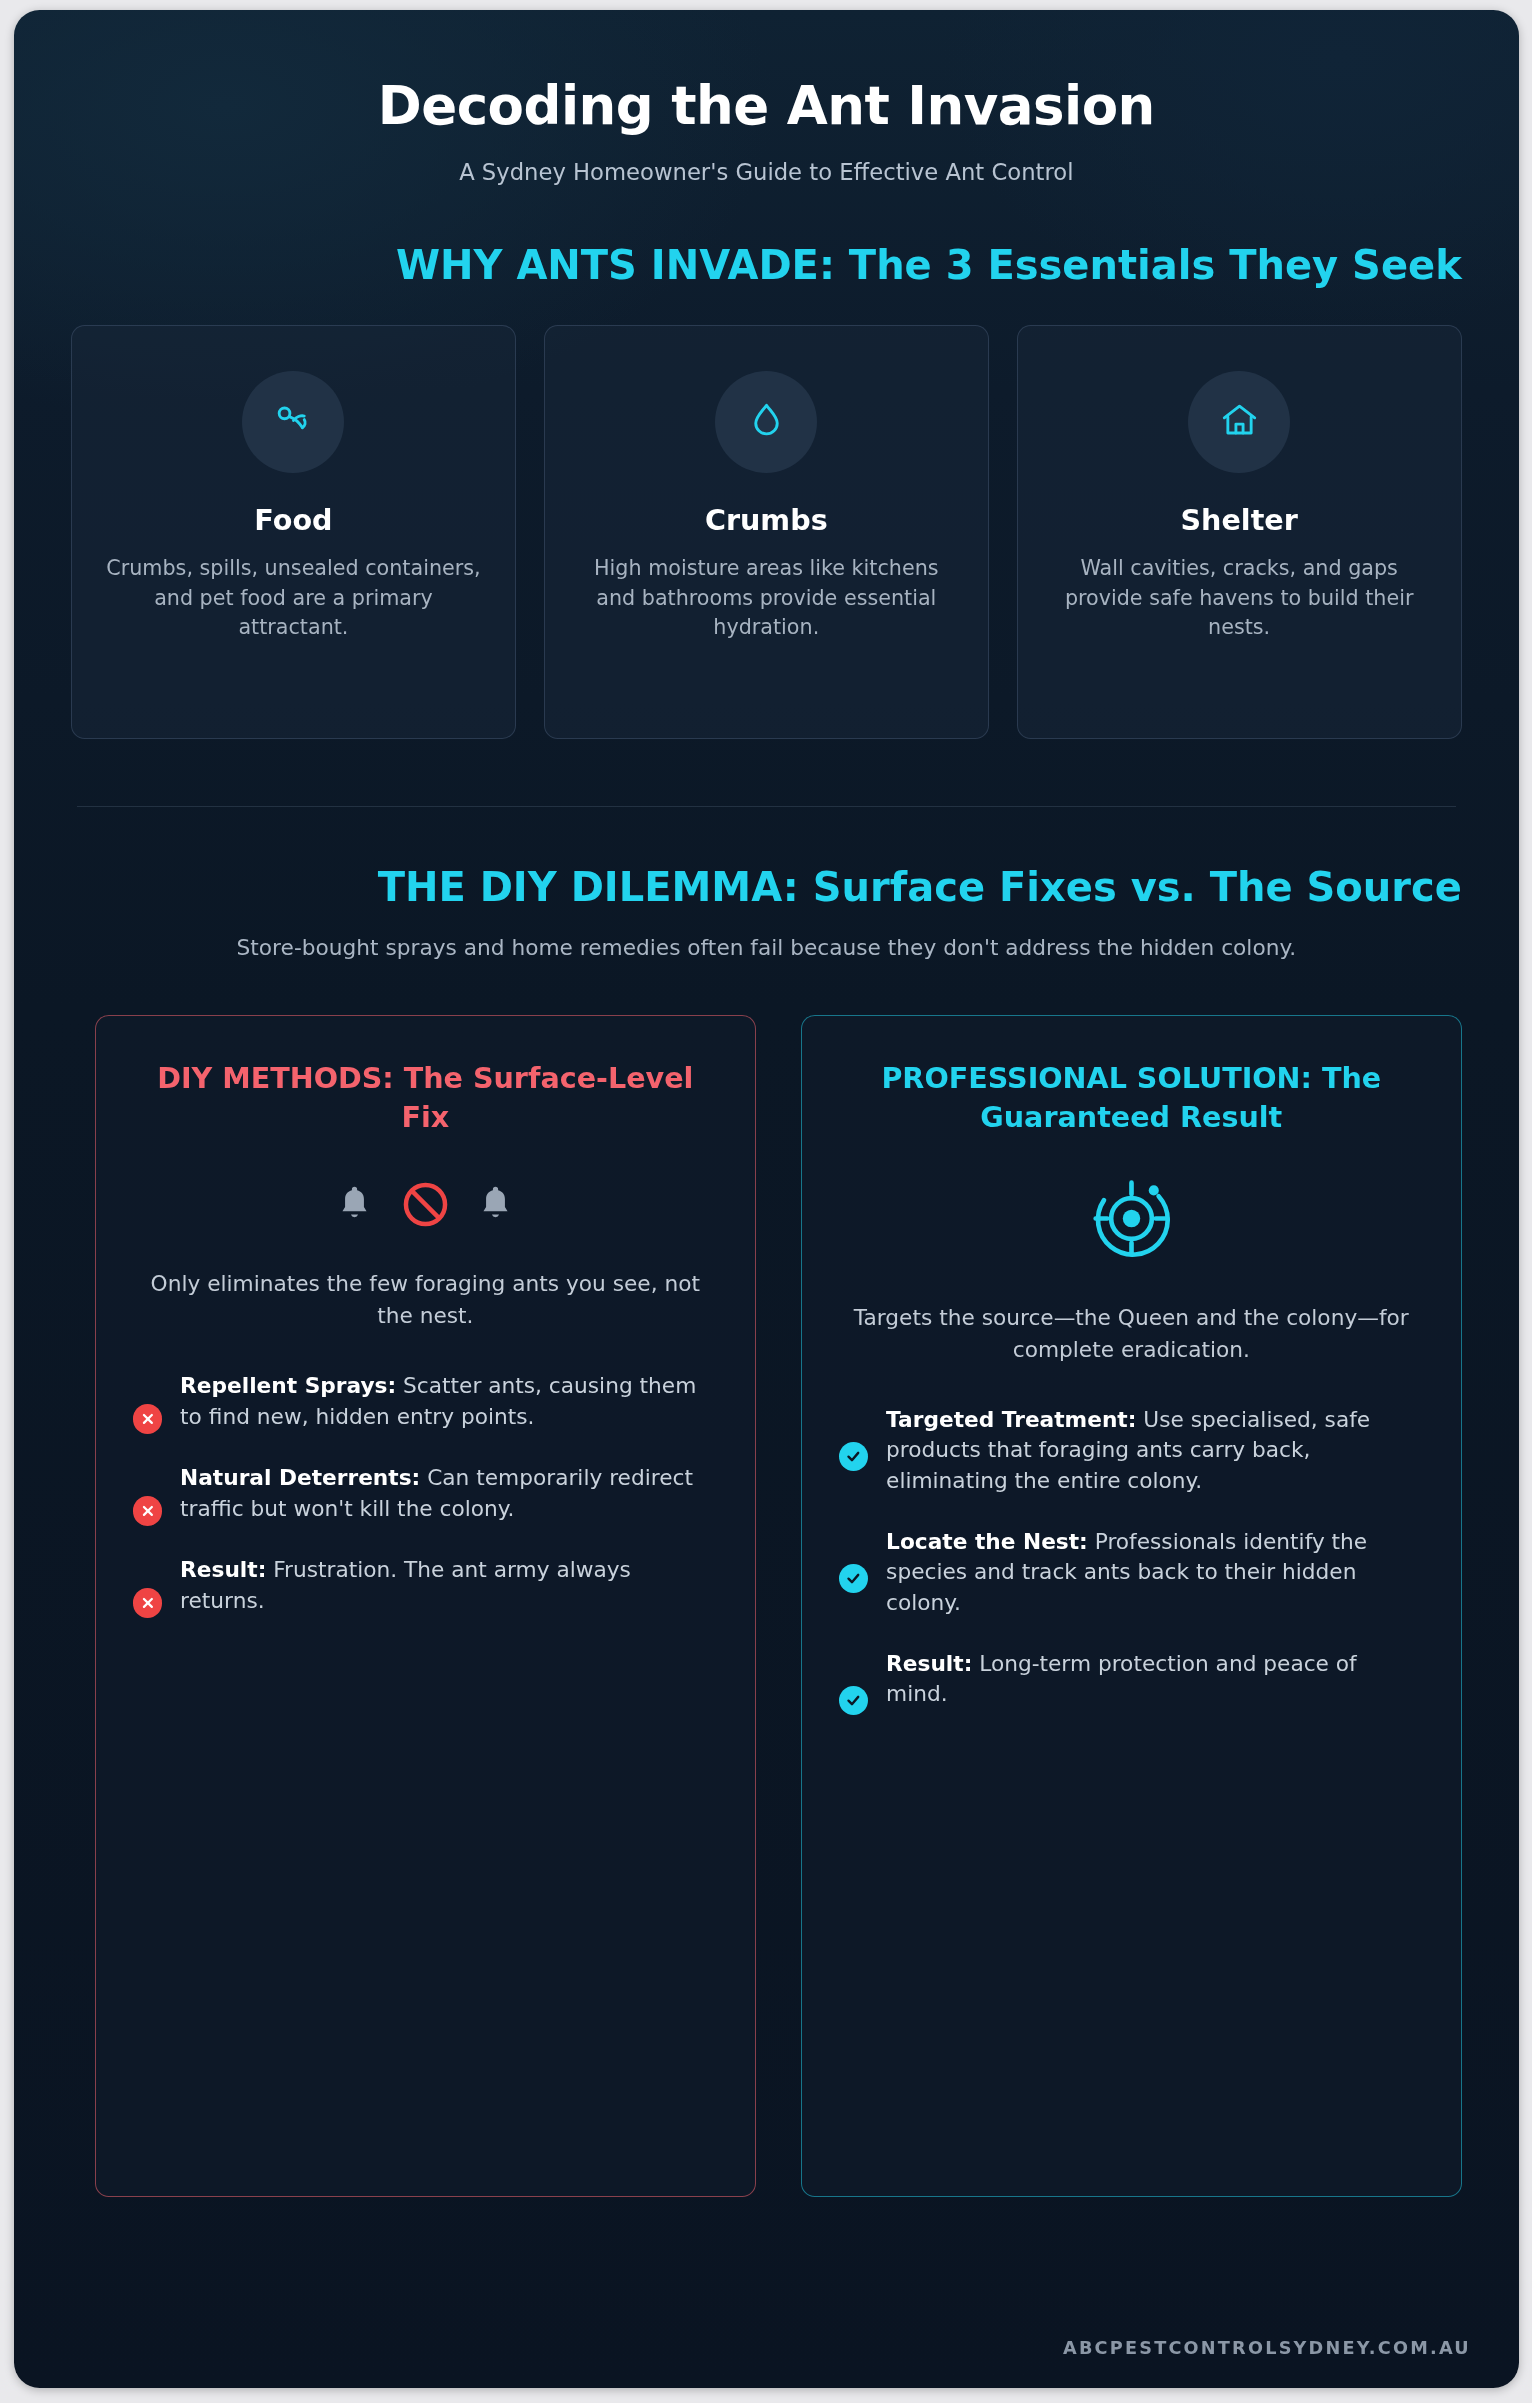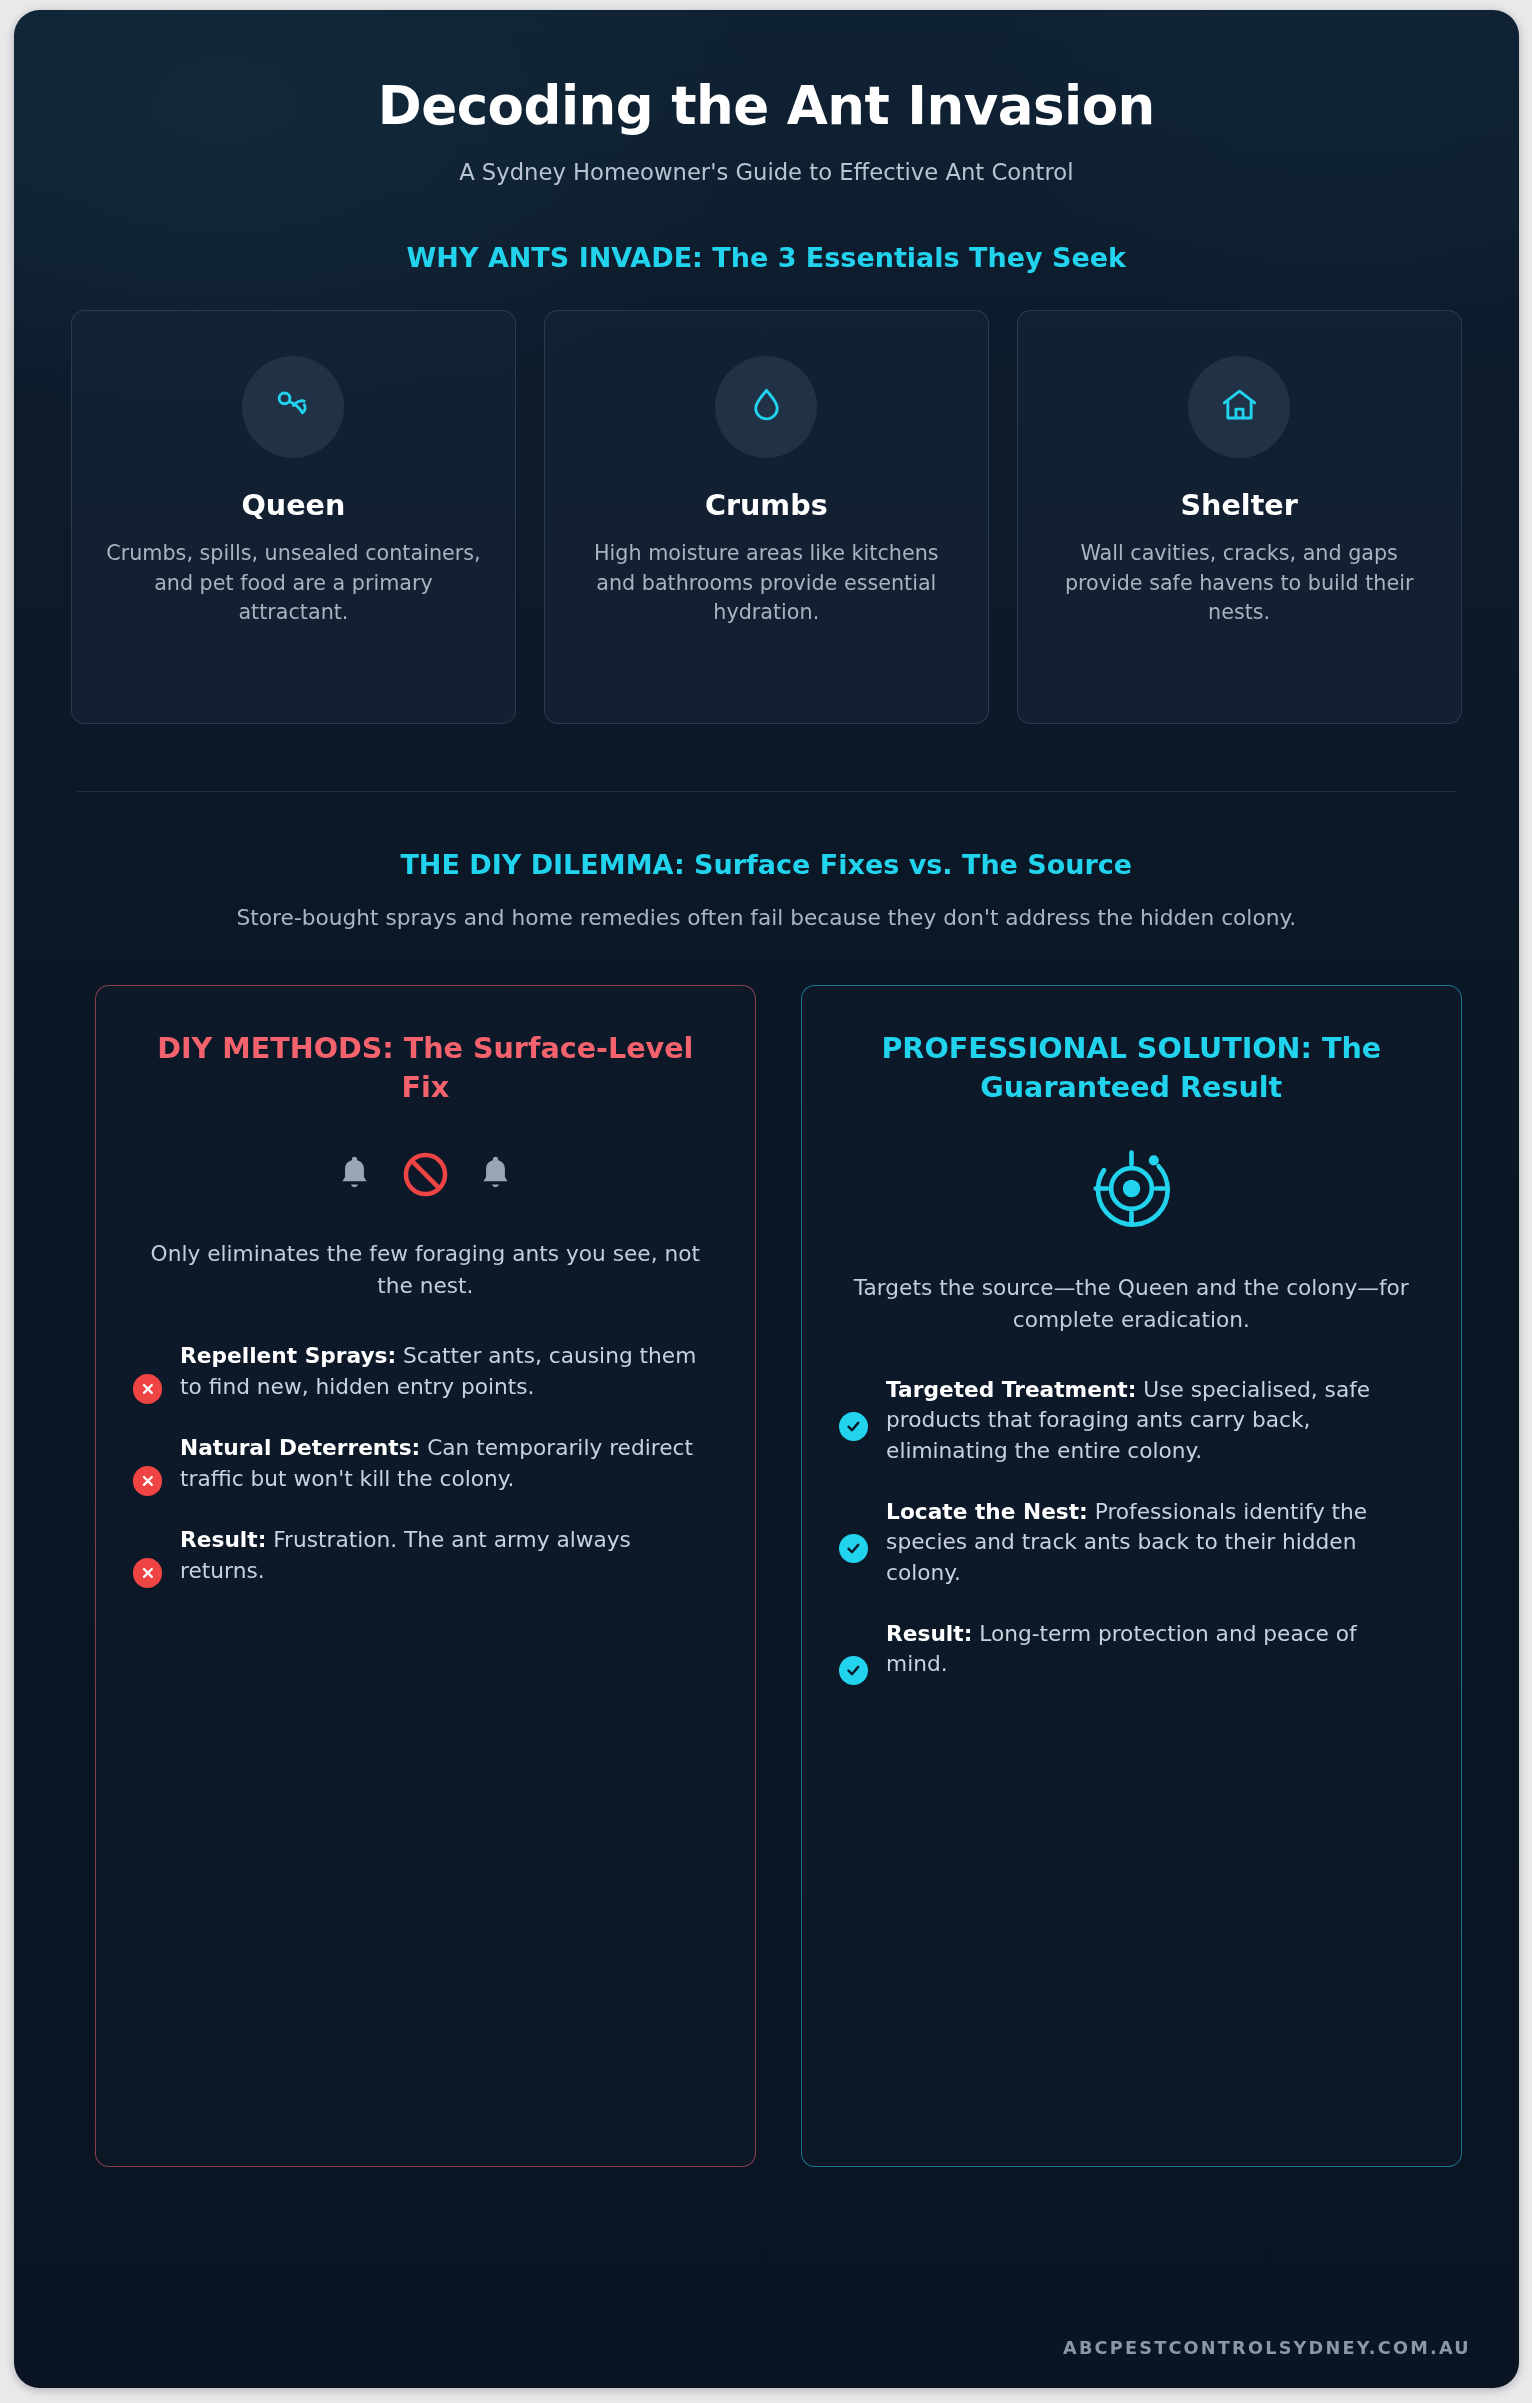--- a/index.html
+++ b/index.html
@@ -45,23 +45,23 @@
   .subtitle {
     text-align: center;
     color: #b8c4d2;
     font-size: 22.7px;
     font-weight: 400;
     margin-top: 21.7px;
   }
 
   
   .sec-heading {
-    text-align: center;
+    text-align: right;
     color: #22d3ee;
-    font-size: 27px;
+    font-size: 40px;
     font-weight: 700;
     margin-top: 57px;
   }
   .sec-sub {
     text-align: center;
     color: #aab6c4;
     font-size: 21.7px;
     line-height: 1.5;
     margin: 21.7px auto 0 auto;
     max-width: 1320px;
@@ -225,21 +225,21 @@
           <div class="ess-icon-wrap">
             <span>
               <svg width="43" height="43" viewBox="0 0 24 24" fill="none" stroke="#22d3ee" stroke-width="1.6" stroke-linecap="round" stroke-linejoin="round">
                 <circle cx="7" cy="8" r="3"></circle>
                 <path d="M10 10c3 1 5 3 7 6"></path>
                 <path d="M17 16c1.5-1 2-3 1-4.5"></path>
                 <path d="M12 12c1.5-2 4-3 6-2.5"></path>
               </svg>
             </span>
           </div>
-          <div class="ess-name">Queen</div>
+          <div class="ess-name">Food</div>
           <div class="ess-desc">Crumbs, spills, unsealed containers, and pet food are a primary attractant.</div>
         </div>
 
         <div class="ess-card">
           <div class="ess-icon-wrap">
             <span>
               <svg width="43" height="43" viewBox="0 0 24 24" fill="none" stroke="#22d3ee" stroke-width="1.6" stroke-linecap="round" stroke-linejoin="round">
                 <path d="M12 3.5c3 4 6 6.6 6 10a6 6 0 0 1-12 0c0-3.4 3-6 6-10z"></path>
               </svg>
             </span>

